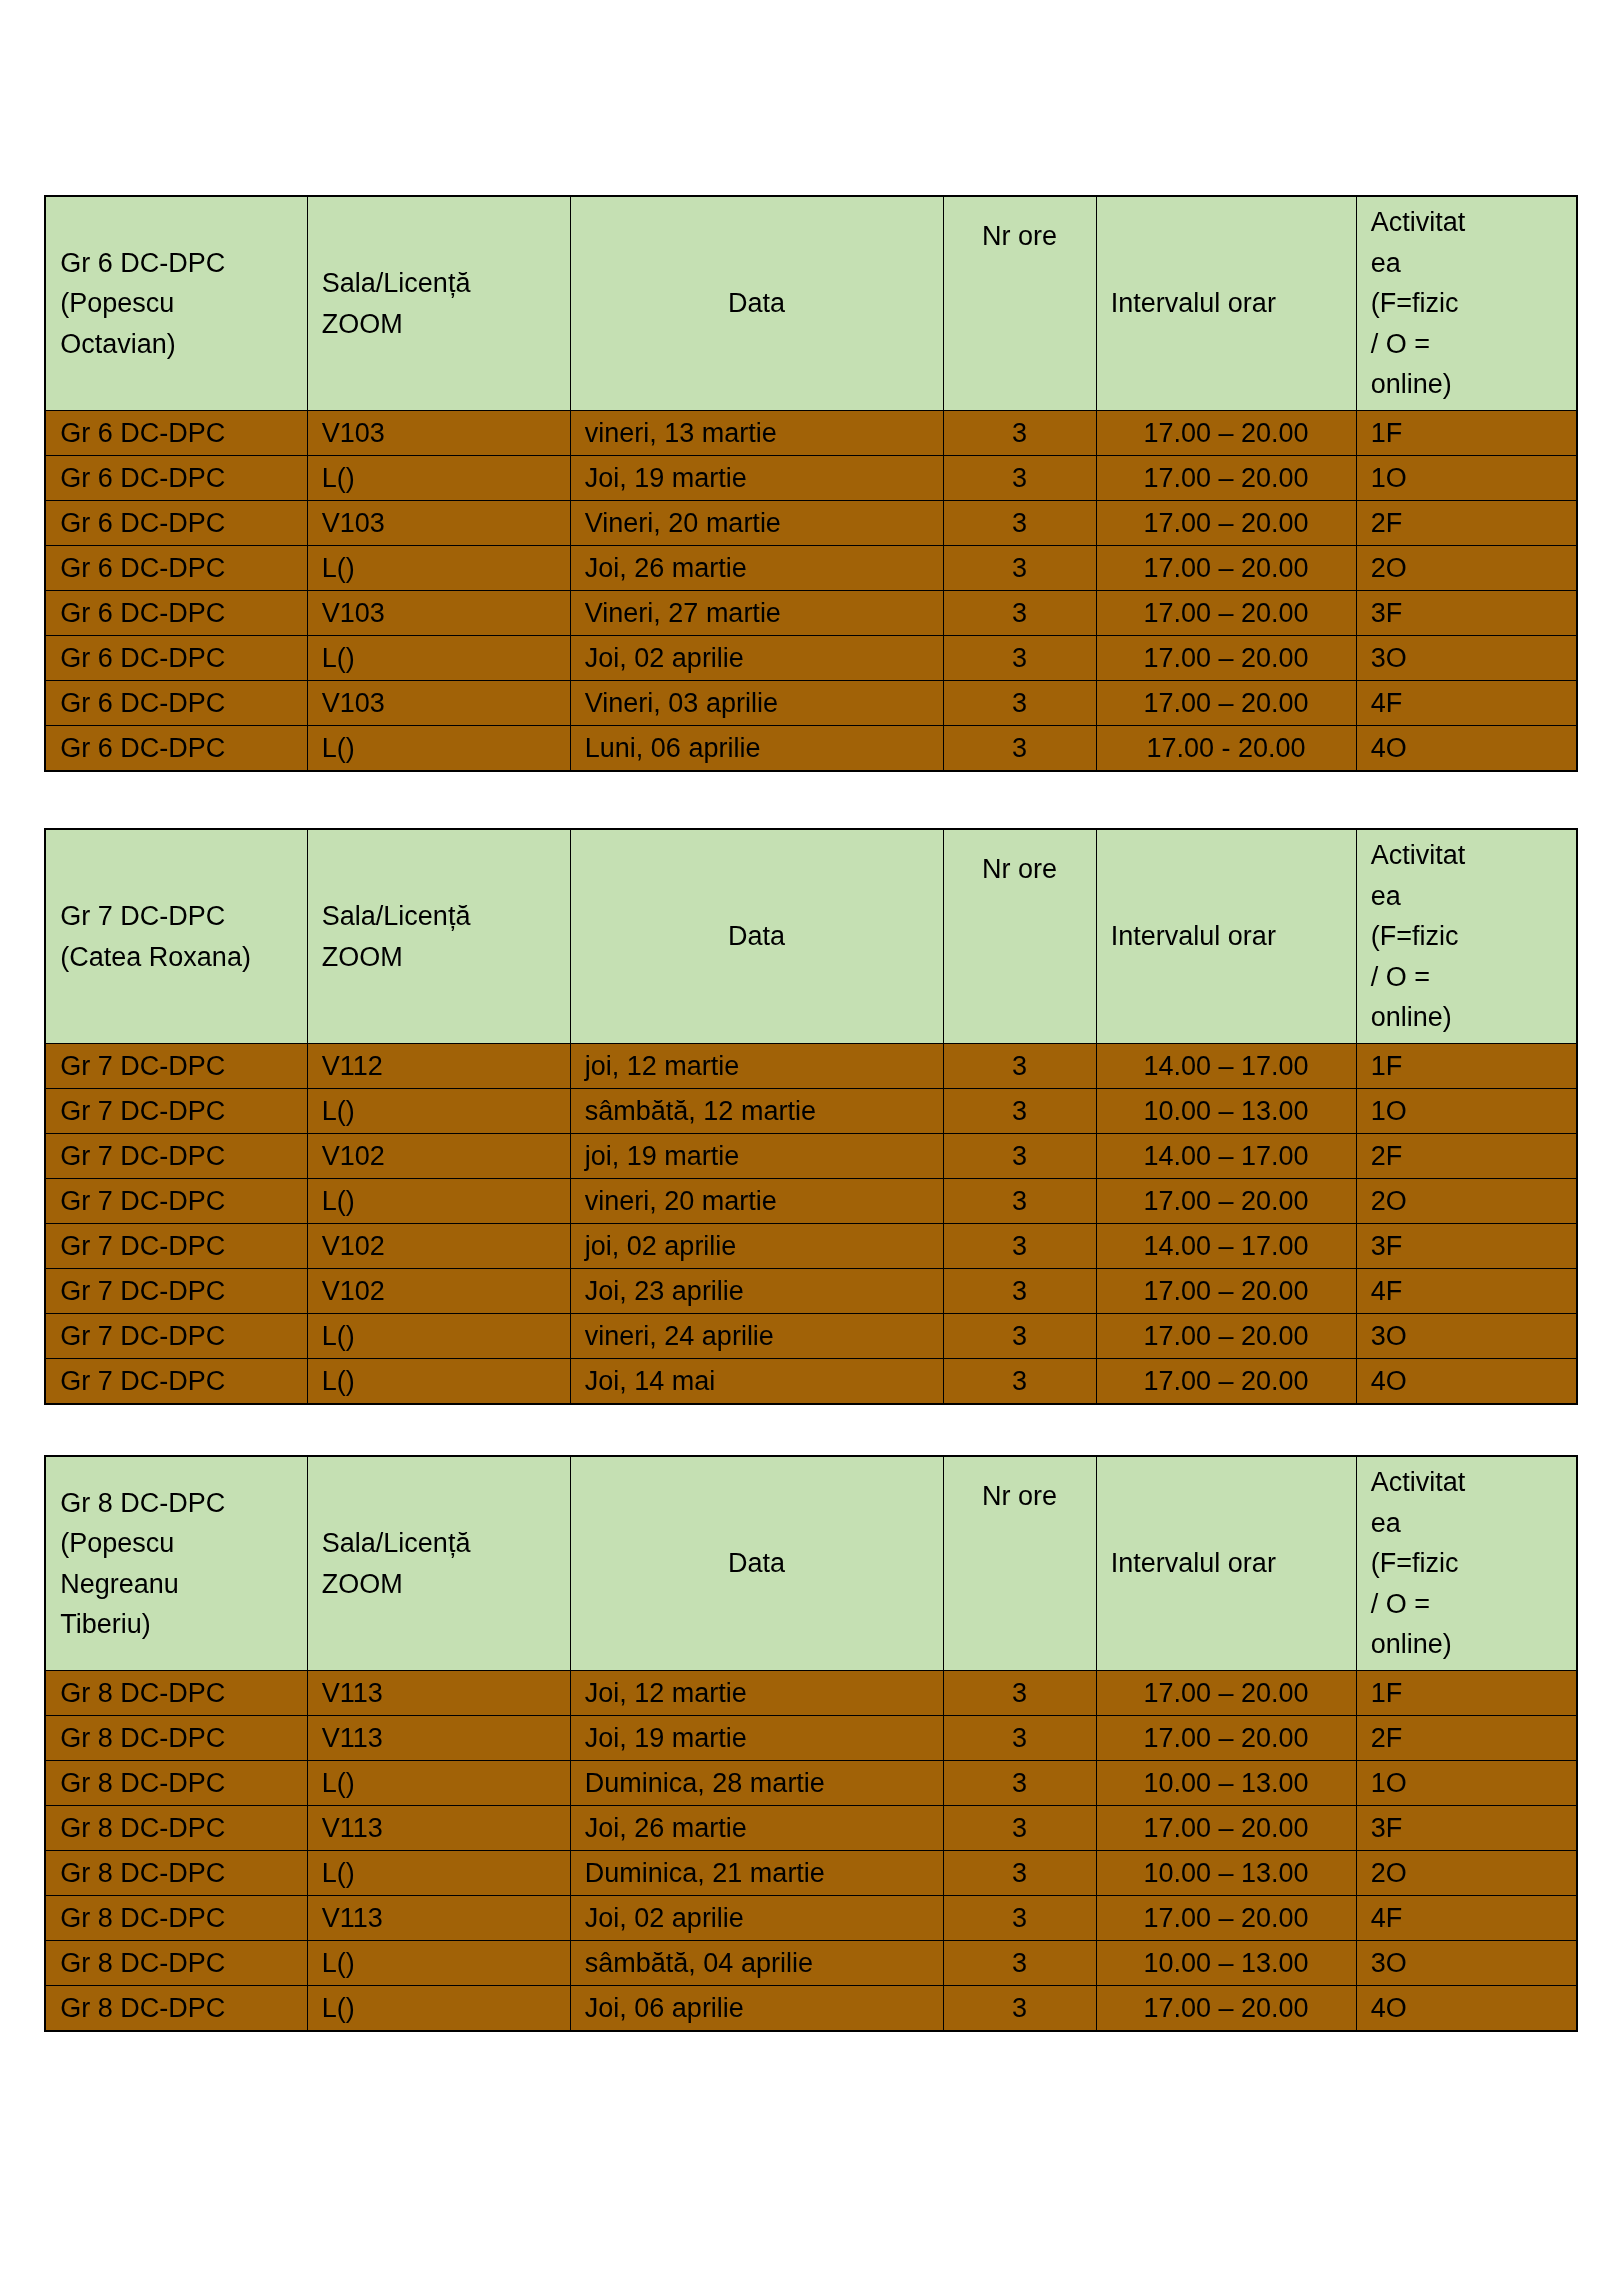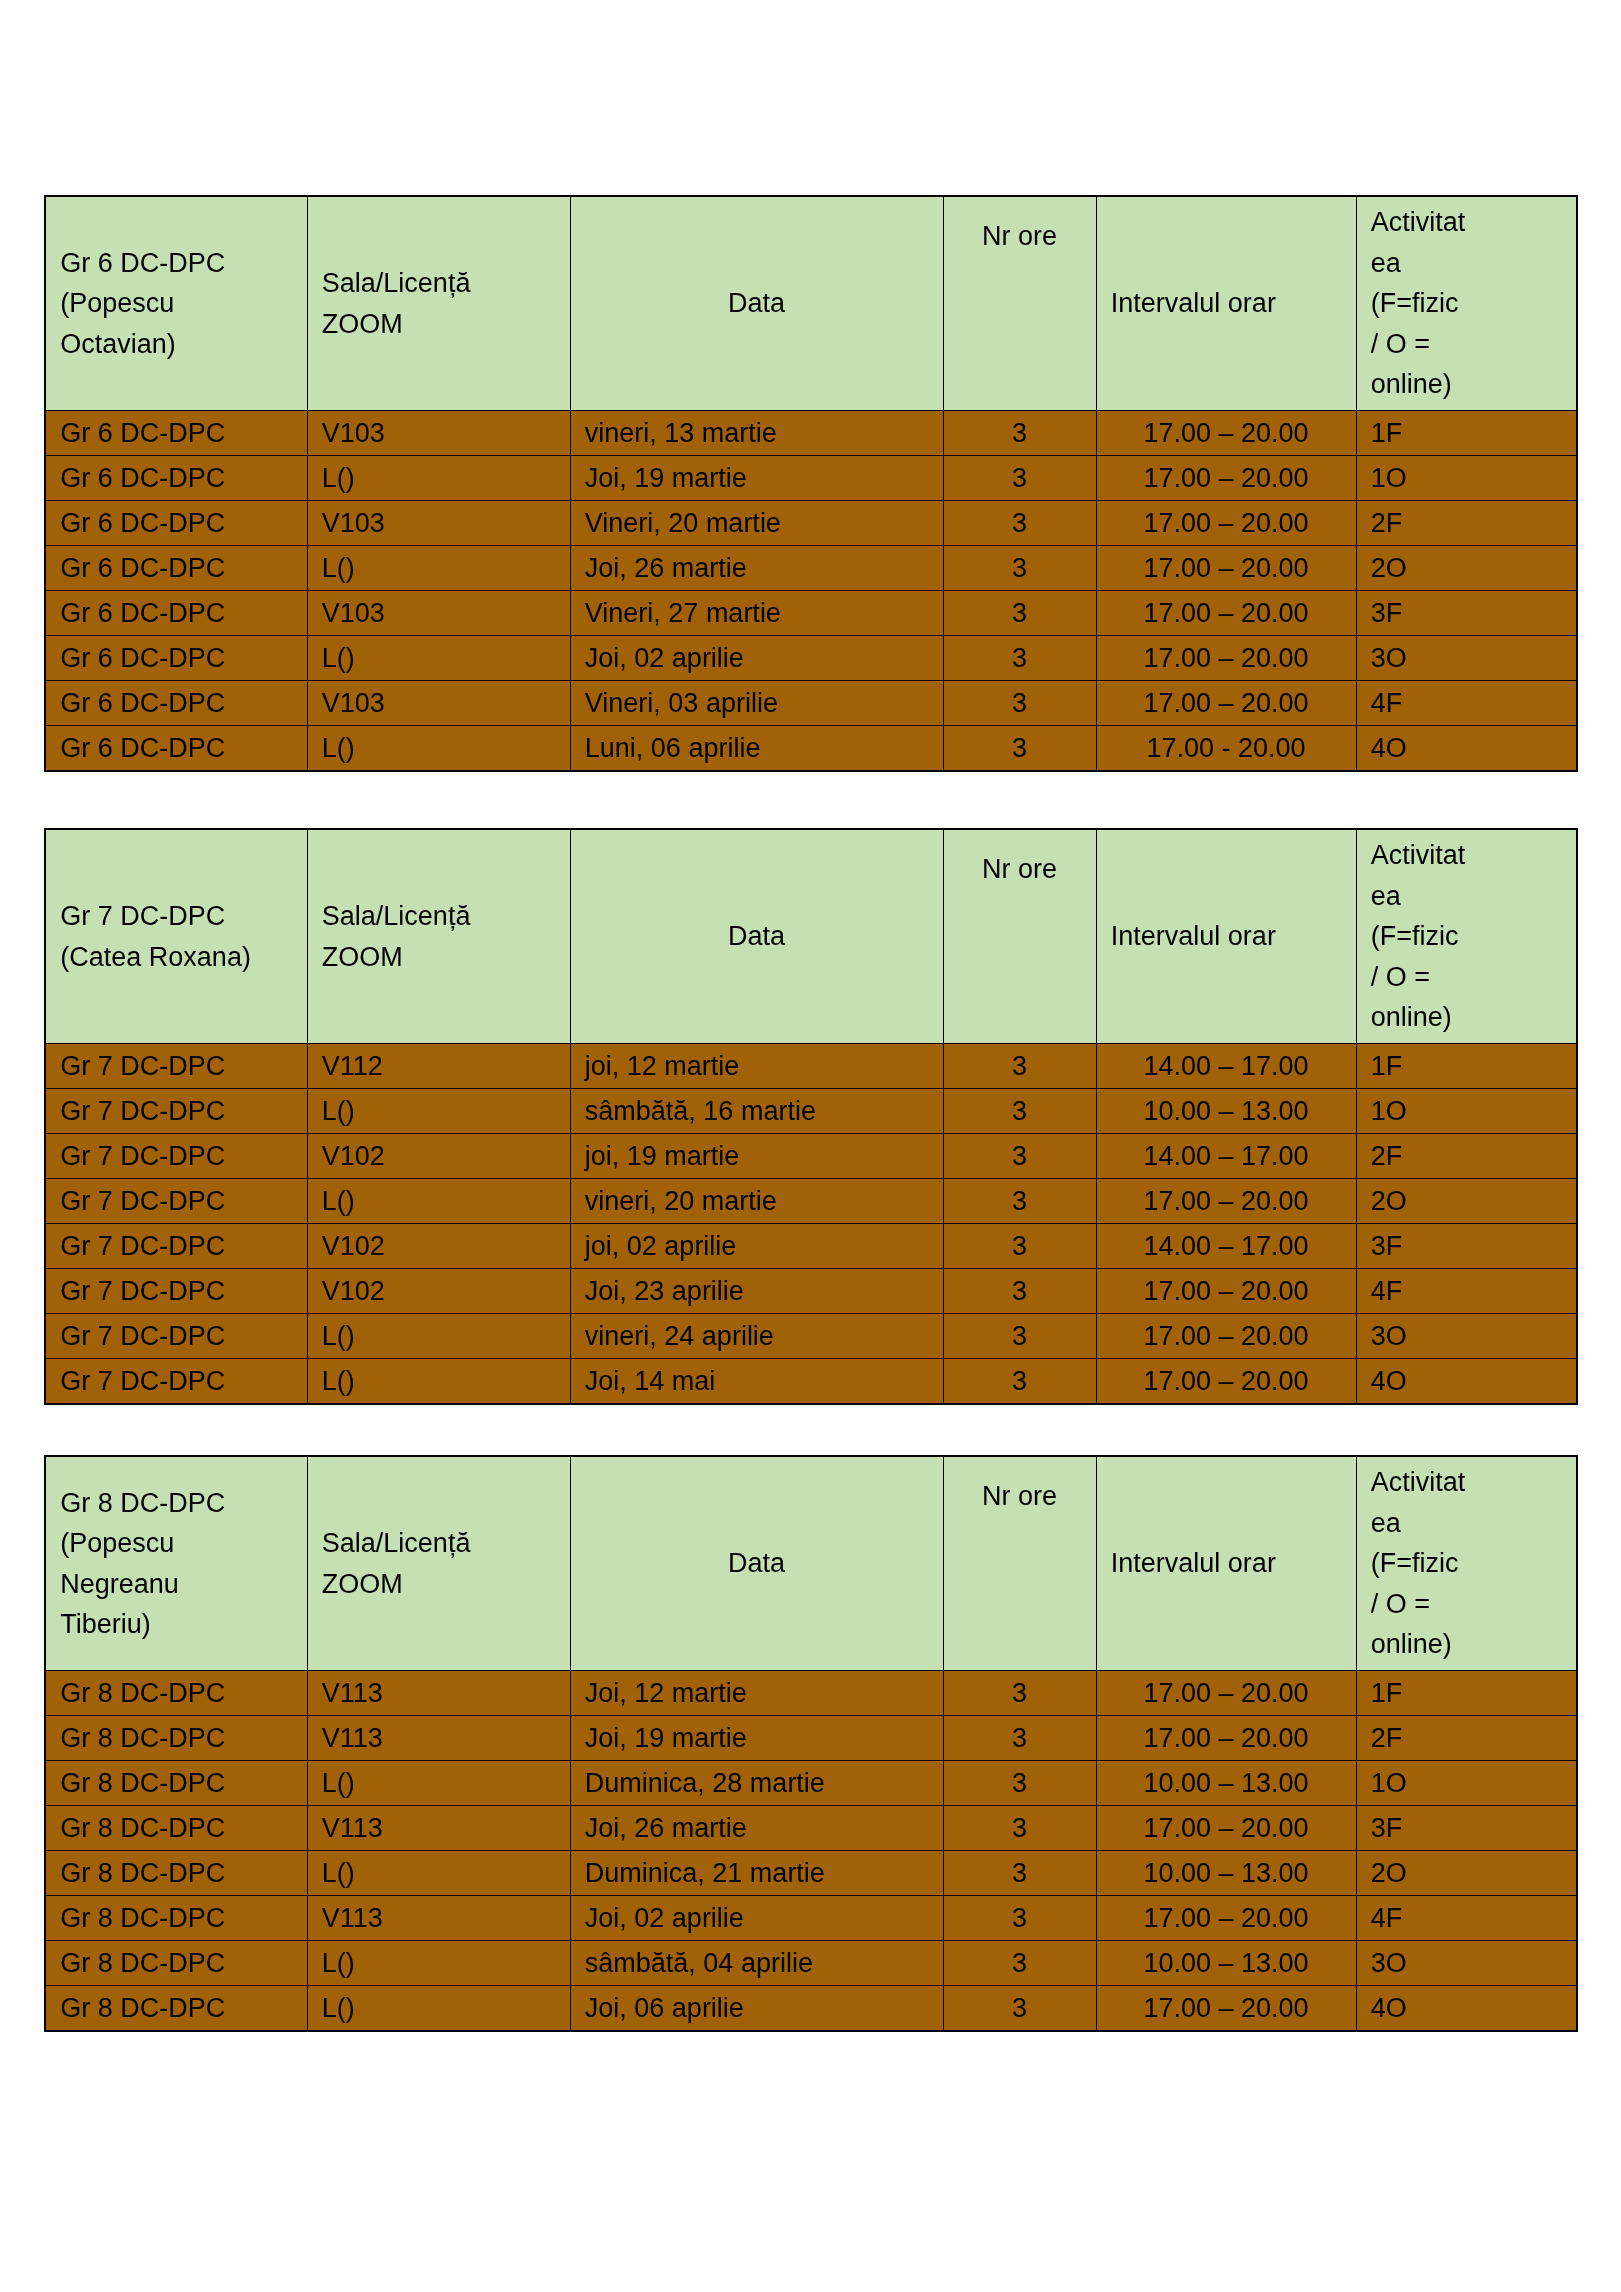--- a/index.html
+++ b/index.html
@@ -177,21 +177,21 @@
           <td class="c0">Gr 7 DC-DPC</td>
           <td class="c1">V112</td>
           <td class="c2">joi, 12 martie</td>
           <td class="c3">3</td>
           <td class="c4">14.00 – 17.00</td>
           <td class="c5">1F</td>
         </tr>
         <tr>
           <td class="c0">Gr 7 DC-DPC</td>
           <td class="c1">L()</td>
-          <td class="c2">sâmbătă, 16 martie</td>
+          <td class="c2">sâmbătă, 12 martie</td>
           <td class="c3">3</td>
           <td class="c4">10.00 – 13.00</td>
           <td class="c5">1O</td>
         </tr>
         <tr>
           <td class="c0">Gr 7 DC-DPC</td>
           <td class="c1">V102</td>
           <td class="c2">joi, 19 martie</td>
           <td class="c3">3</td>
           <td class="c4">14.00 – 17.00</td>

